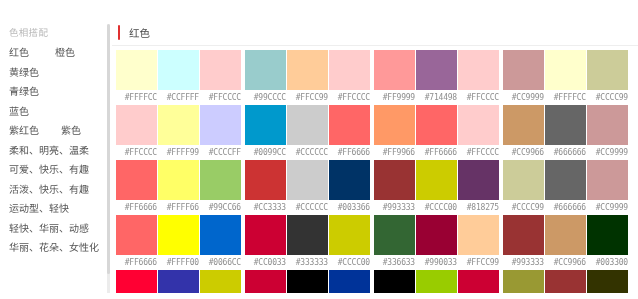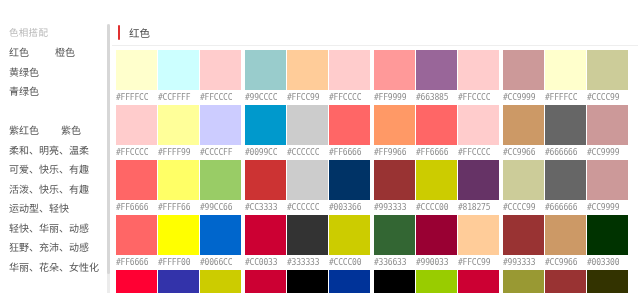--- a/index.html
+++ b/index.html
@@ -150,21 +150,21 @@
     display: flex;
     height: 14px;
     align-items: center;
   }
   .hexlabel {
     width: 41px;
     margin-right: 1px;
     font-size: 8px;
     font-family: "DejaVu Sans Mono", "Liberation Mono", monospace;
     color: #8e8e8e;
-    text-align: left;
+    text-align: right;
     letter-spacing: -0.2px;
     white-space: nowrap;
     overflow: hidden;
   }
   .hexlabel:last-child { margin-right: 0; }
   .group-labels.hidden { visibility: hidden; height: 0; }
 </style>
 </head>
 <body>
 
@@ -179,35 +179,35 @@
         <span class="hue-cell left">红色</span>
         <span class="hue-cell right">橙色</span>
       </div>
       <div class="hue-row">
         <span class="hue-cell right">黄绿色</span>
       </div>
       <div class="hue-row">
         <span class="hue-cell right">青绿色</span>
       </div>
       <div class="hue-row">
+        <span class="hue-cell left">蓝色</span>
       </div>
       <div class="hue-row">
         <span class="hue-cell right">紫红色</span>
         <span class="hue-cell left">紫色</span>
       </div>
     </div>
 
 
     <div>
       <div class="impression-row">柔和、明亮、温柔</div>
       <div class="impression-row">可爱、快乐、有趣</div>
       <div class="impression-row">活泼、快乐、有趣</div>
       <div class="impression-row">运动型、轻快</div>
       <div class="impression-row">轻快、华丽、动感</div>
-      <div class="impression-row">狂野、充沛、动感</div>
       <div class="impression-row">华丽、花朵、女性化</div>
     </div>
 
     <div class="sidebar-scroll-track"></div>
     <div class="sidebar-scroll-thumb"></div>
   </aside>
 
   <main class="main">
 
     <div class="main-header">
@@ -242,21 +242,21 @@
             </div>
           </div>
           <div class="group">
             <div class="group-swatches">
               <div class="swatch" title="#FF9999" style="background: rgb(255, 153, 153);"></div>
               <div class="swatch" title="#996699" style="background: rgb(153, 102, 153);"></div>
               <div class="swatch" title="#FFCCCC" style="background: rgb(255, 204, 204);"></div>
             </div>
             <div class="group-labels">
               <div class="hexlabel">#FF9999</div>
-              <div class="hexlabel">#663885</div>
+              <div class="hexlabel">#714498</div>
               <div class="hexlabel">#FFCCCC</div>
             </div>
           </div>
           <div class="group">
             <div class="group-swatches">
               <div class="swatch" title="#CC9999" style="background: rgb(204, 153, 153);"></div>
               <div class="swatch" title="#FFFFCC" style="background: rgb(255, 255, 204);"></div>
               <div class="swatch" title="#CCCC99" style="background: rgb(204, 204, 153);"></div>
             </div>
             <div class="group-labels">

